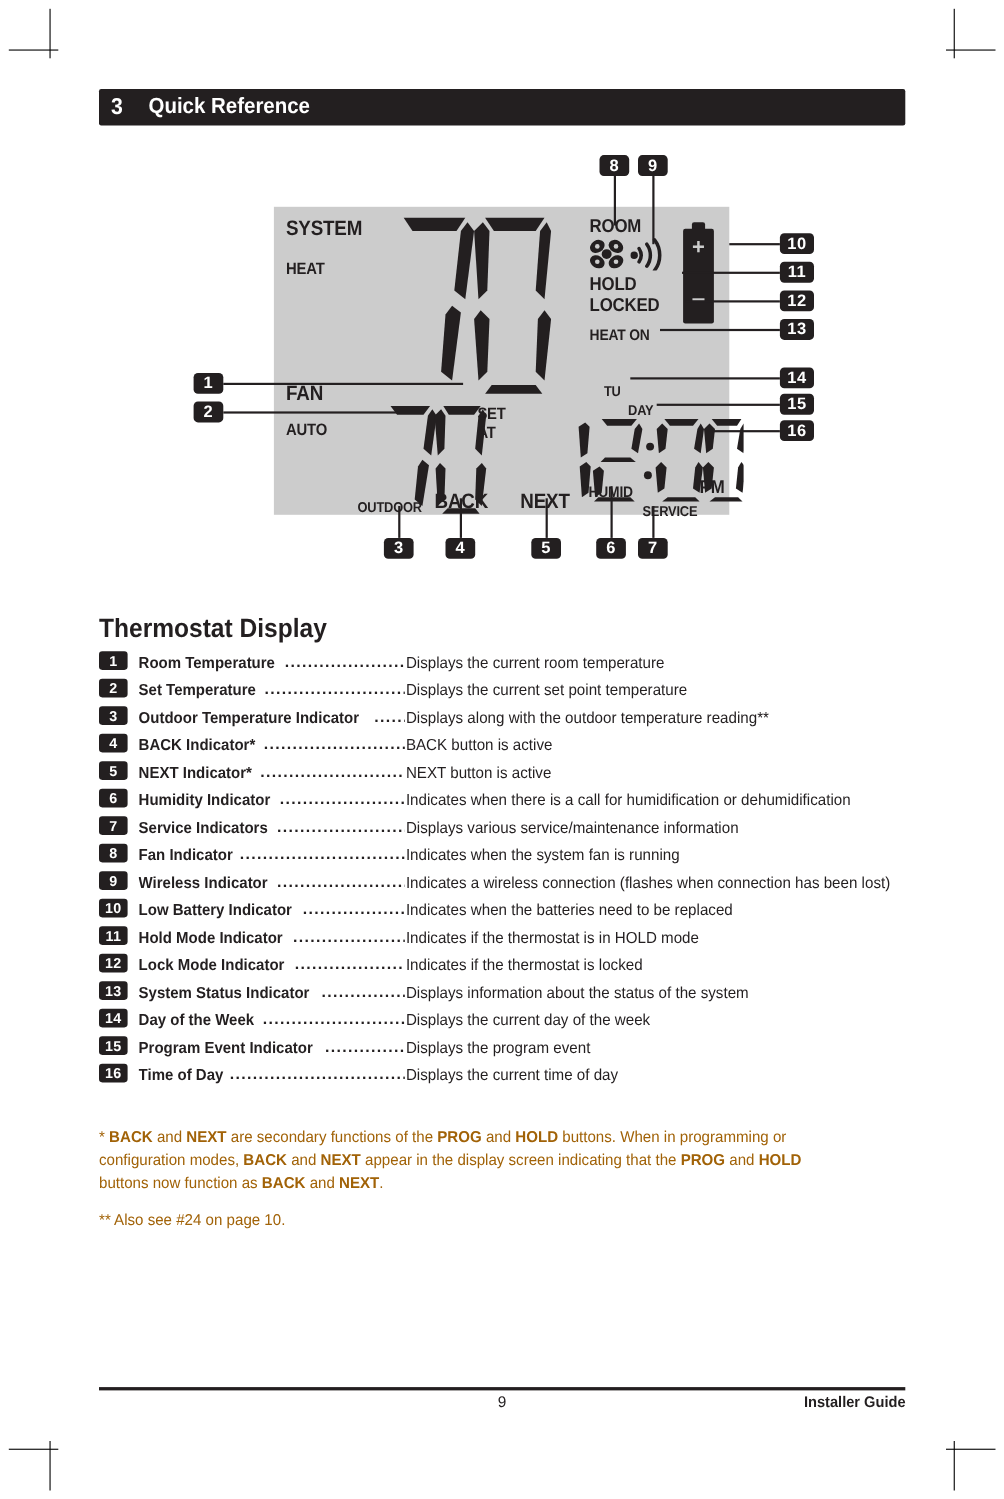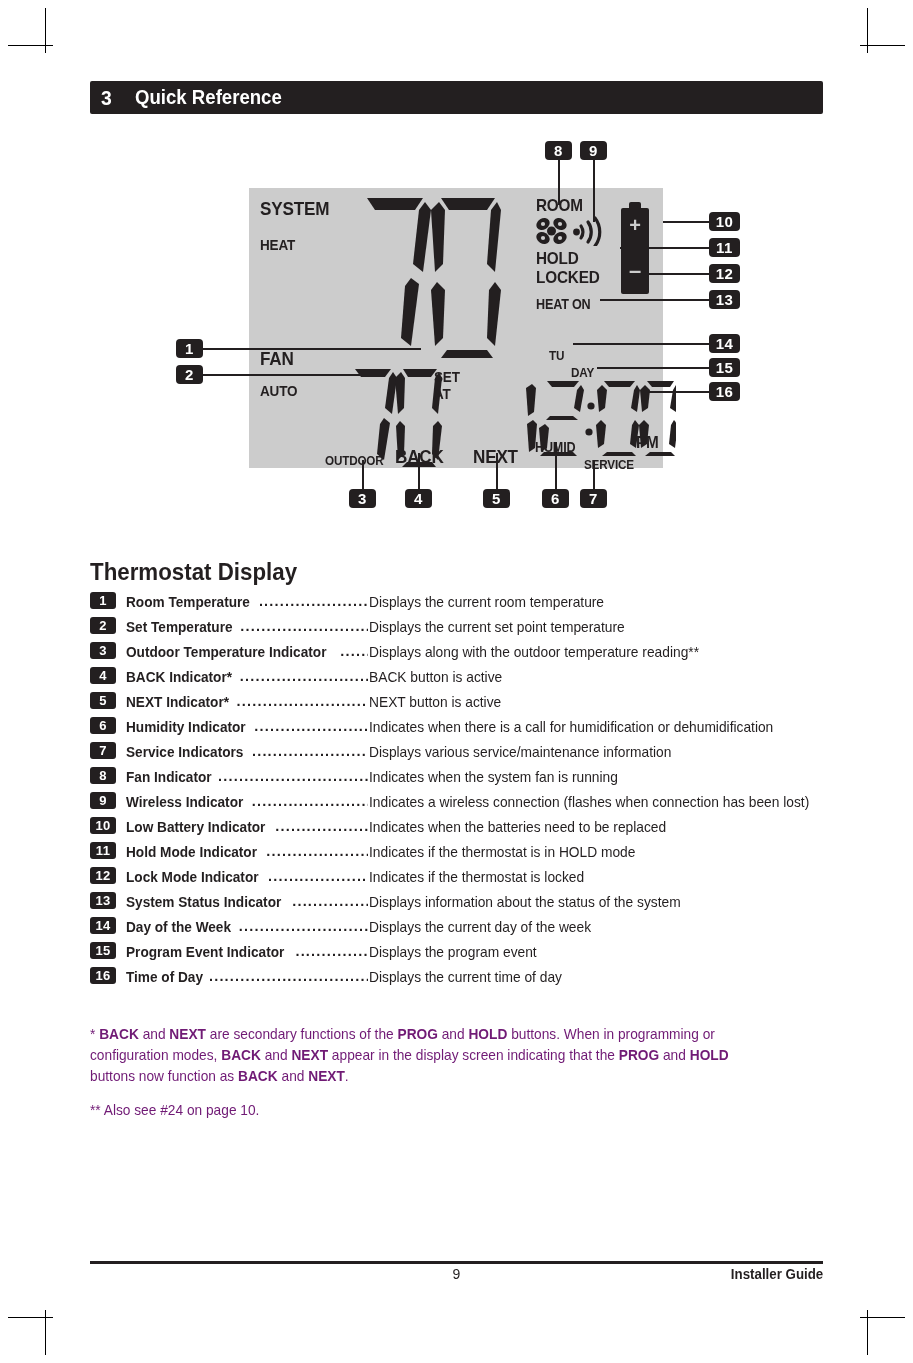--- a/index.html
+++ b/index.html
@@ -167,21 +167,21 @@
     overflow: hidden;
   }
 
   
   .footnotes {
     position: absolute;
     left: 90px; top: 1024px;
     width: 670px;
     font-size: 14.3px;
     line-height: 21px;
-    color: #701a75;
+    color: #a16207;
   }
   .footnotes p { margin: 0 0 13px 0; transform: scaleX(0.96); transform-origin: left top; }
   .footnotes b { font-weight: bold; }
 
   
   .footer-rule {
     position: absolute;
     left: 90px; top: 1261px;
     width: 733px; height: 2.5px;
     background: #231f20;

